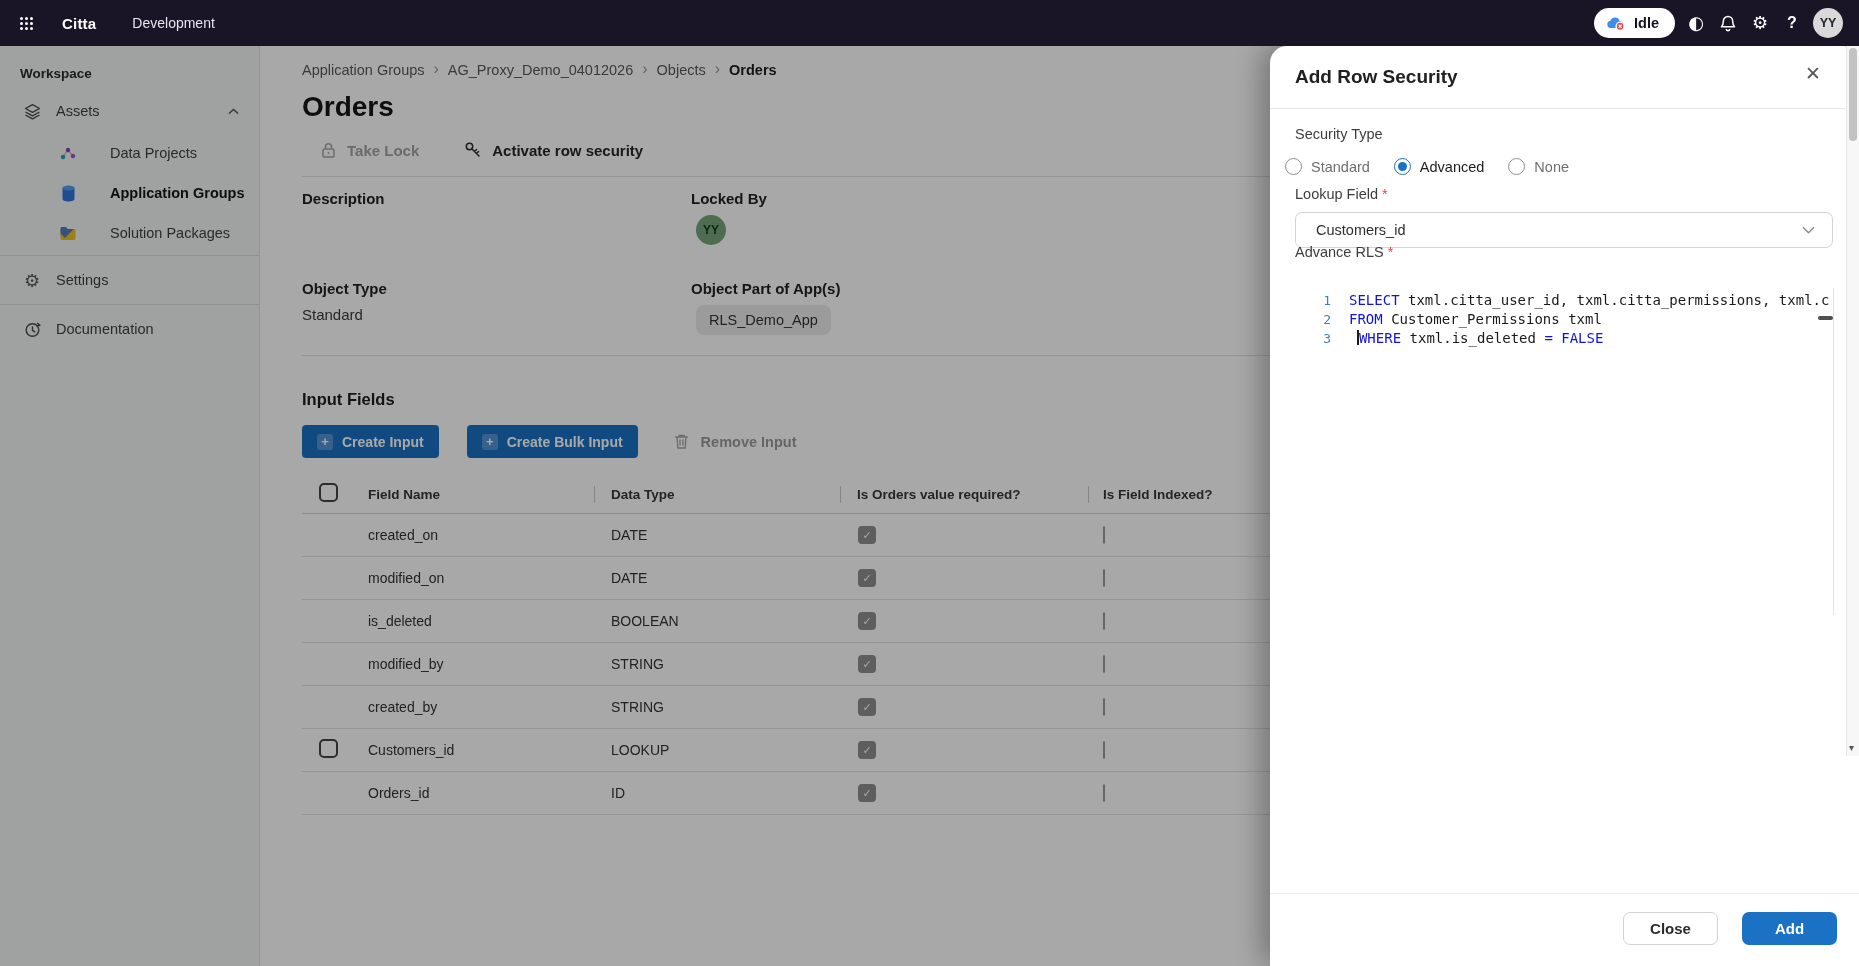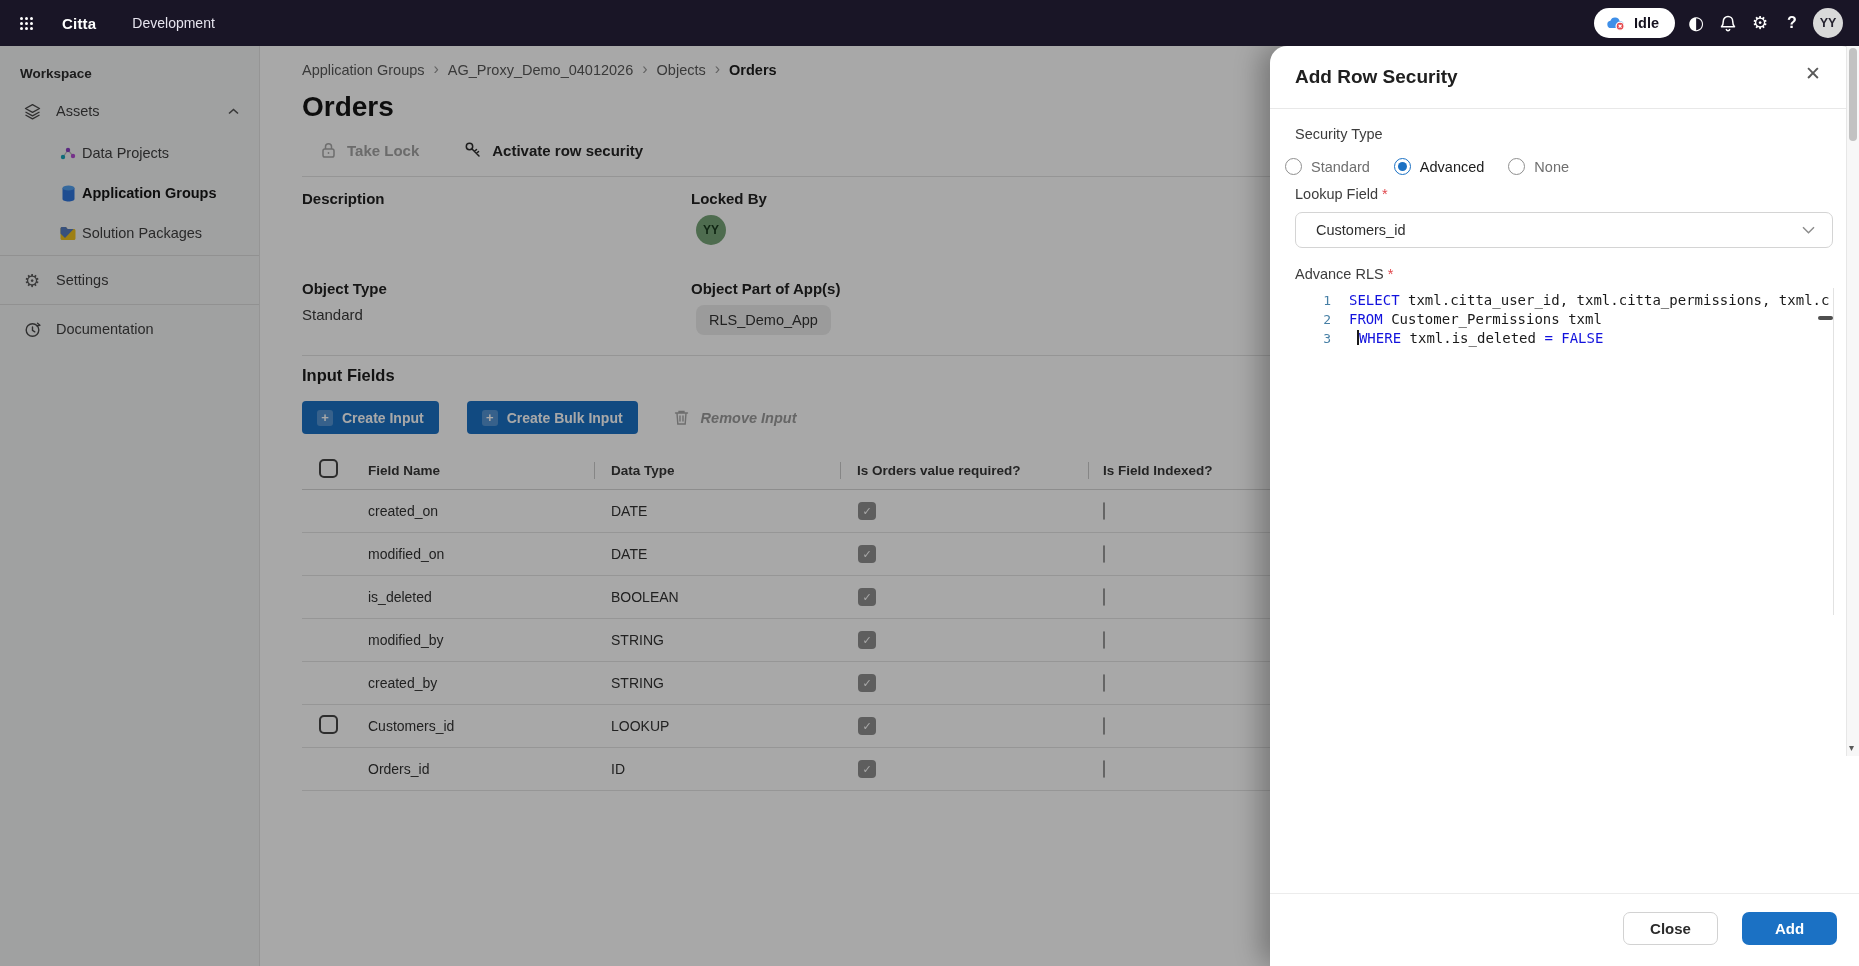--- a/index.html
+++ b/index.html
@@ -22,21 +22,21 @@
   .tb-help{font-size:16px;font-weight:600;font-family:"Liberation Sans",sans-serif;}
   .avatar{width:30px;height:30px;border-radius:50%;background:#d9d9d9;color:#25222f;
     display:flex;align-items:center;justify-content:center;font-size:12.5px;font-weight:700;}
 
   
   #sidebar{position:absolute;left:0;top:46px;width:260px;bottom:0;background:#f3f4f5;border-right:1px solid #e3e3e3;z-index:10;}
   .ws-label{margin:20px 0 8px 20px;font-size:13.5px;font-weight:700;color:#2c2c2c;}
   .side-item{height:44px;display:flex;align-items:center;padding-left:22px;position:relative;cursor:pointer;}
   .side-item.child{height:40px;padding-left:58px;}
   .side-item .txt{margin-left:14px;font-size:14.5px;color:#3f3f3f;}
-  .side-item.child .txt{margin-left:4px;}
+  .side-item.child .txt{margin-left:32px;}
   .side-item.active .txt{font-weight:700;color:#161616;}
   .side-item .chev{position:absolute;right:20px;display:flex;}
   .side-div{height:1px;background:#dcdcdc;margin:2px 0;}
   .s-icon{display:flex;align-items:center;justify-content:center;width:20px;height:20px;}
 
   
   #content{position:absolute;left:260px;top:46px;right:0;bottom:0;background:#fff;padding-left:42px;z-index:5;}
   #breadcrumb{margin-top:16px;display:flex;align-items:center;font-size:14.5px;color:#595959;}
   #breadcrumb .crumb{color:#595959;cursor:pointer;}
   #breadcrumb .crumb.last{color:#1d1d1d;font-weight:700;cursor:default;}
@@ -48,28 +48,28 @@
   .action.dark{color:#262626;}
   .h-div{height:1px;background:#e2e2e2;width:968px;margin-top:14px;}
   .details{display:grid;grid-template-columns:370px 1fr;margin-top:13px;width:968px;gap:19px;}
   .d-label{font-size:15px;font-weight:700;color:#222;}
   .d-val{margin-top:9px;font-size:15px;color:#3a3a3a;}
   .lock-avatar{width:30px;height:30px;border-radius:50%;background:#77a578;color:#16371c;
     display:flex;align-items:center;justify-content:center;font-size:12px;font-weight:700;margin-top:8px;margin-left:5px;}
   .detail-row2{margin-top:16px;}
   .chip{display:inline-block;margin-top:8px;margin-left:5px;background:#ececec;border-radius:8px;
     padding:7px 13px;font-size:14.5px;color:#333;}
-  .section-title{margin-top:10px;font-size:16.5px;font-weight:700;color:#1d1d1d;}
+  .section-title{margin-top:34px;font-size:16.5px;font-weight:700;color:#1d1d1d;}
   .btn-row{display:flex;align-items:center;margin-top:16px;gap:28px;}
   .btn-blue{display:flex;align-items:center;gap:9px;background:var(--primary);color:#fff;border:none;
     border-radius:4px;height:33px;padding:0 15px;font-size:14px;font-weight:600;font-family:inherit;cursor:pointer;}
   .btn-blue + .btn-blue{margin-left:0;}
   .plus-sq{width:16px;height:16px;border-radius:3px;background:rgba(255,255,255,.25);
     display:flex;align-items:center;justify-content:center;font-size:13px;font-weight:700;line-height:1;}
-  .btn-ghost-disabled{display:flex;align-items:center;gap:9px;color:#9b9b9b;font-size:14.5px;font-weight:600;cursor:default;margin-left:6px;font-style:italic;}
+  .btn-ghost-disabled{display:flex;align-items:center;gap:9px;color:#9b9b9b;font-size:14.5px;font-weight:600;cursor:default;margin-left:6px;}
 
   
   .table{width:968px;margin-top:17px;}
   .t-grid{display:grid;grid-template-columns:66px 226px 246px 248px 182px;align-items:center;}
   .t-header{height:39px;border-bottom:1px solid #d7d7d7;}
   .t-header .hc{font-size:13.5px;font-weight:600;color:#383838;position:relative;height:100%;display:flex;align-items:center;}
   .hc.with-sep::before{content:"";position:absolute;left:0;top:11px;height:17px;width:1px;background:#cccccc;}
   .hc.c3,.hc.c4{padding-left:17px;} .hc.c5{padding-left:15px;}
   .t-row{height:43px;border-bottom:1px solid #e4e4e4;}
   .t-row .cell{font-size:14px;color:#333;}
@@ -423,21 +423,21 @@
     </div>
     <div class="select">
       <span class="sval">Customers_id</span>
       <span class="s-icon">
         <svg width="13" height="8" viewBox="0 0 13 8" fill="none" stroke="#8c8c8c" stroke-width="1.5">
             <path d="M1 1.3L6.5 6.7 12 1.3"></path>
           </svg>
       </span>
     </div>
 
-    <div class="fld-label" style="top:220px;">
+    <div class="fld-label" style="top:198px;">
       <span>Advance RLS</span><span class="req">*</span>
     </div>
 
     <div class="code">
         <div class="cm-row">
           <span class="cm-gut">1</span>
           <span class="cm-src"><span class="tok-kw">SELECT</span><span> txml.citta_user_id, txml.citta_permissions, txml.c</span></span>
         </div>
         <div class="cm-row">
           <span class="cm-gut">2</span>

